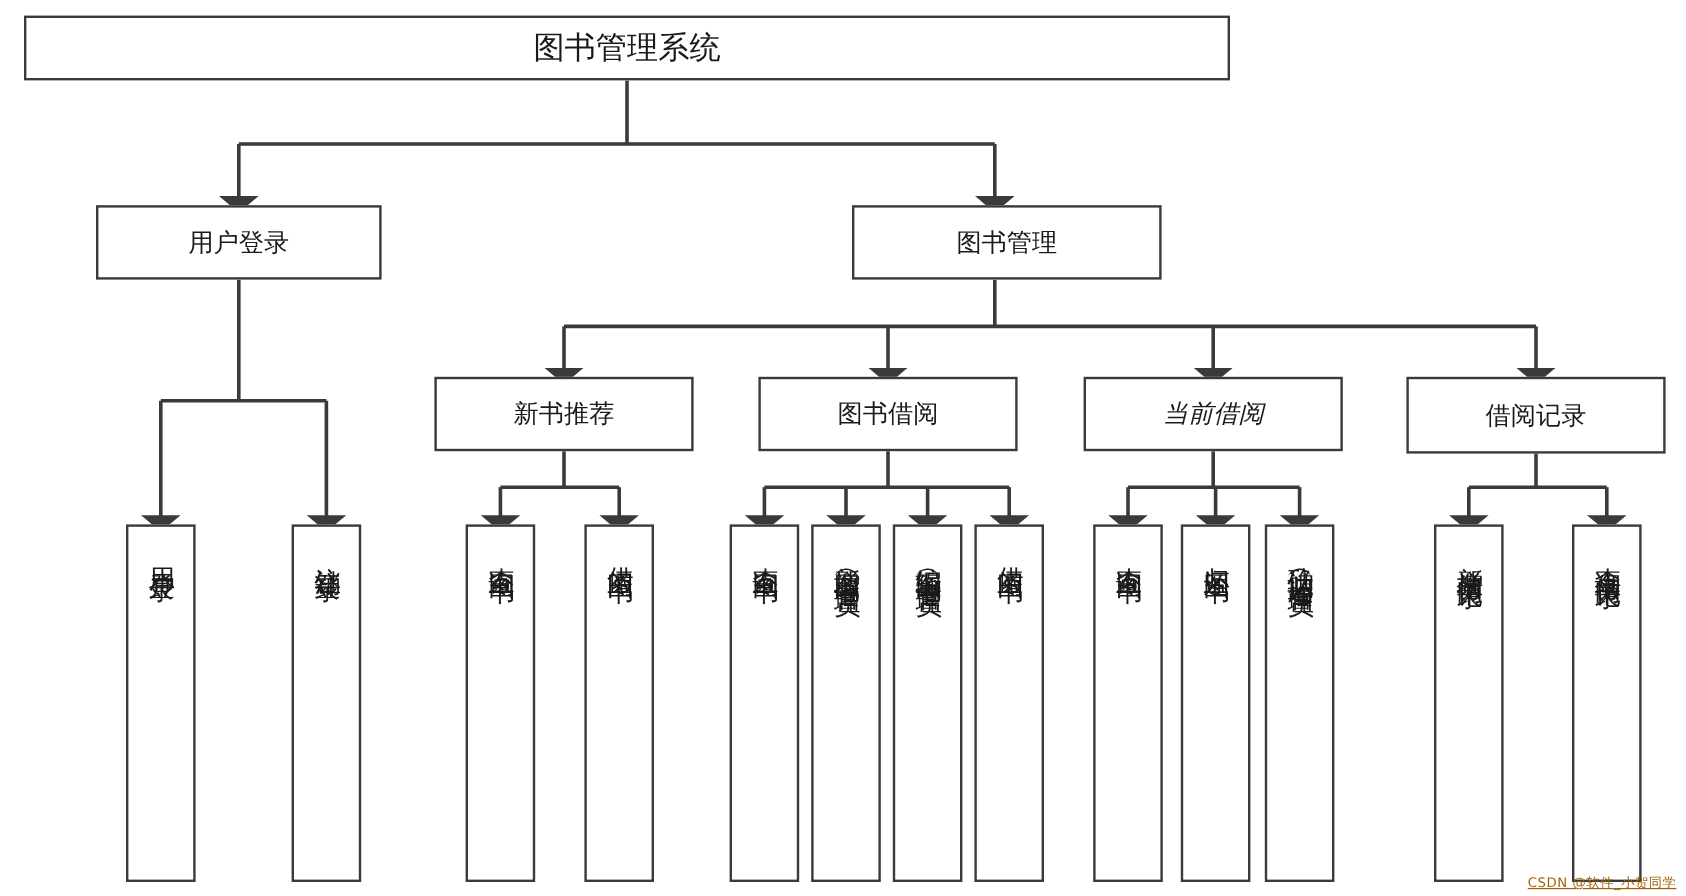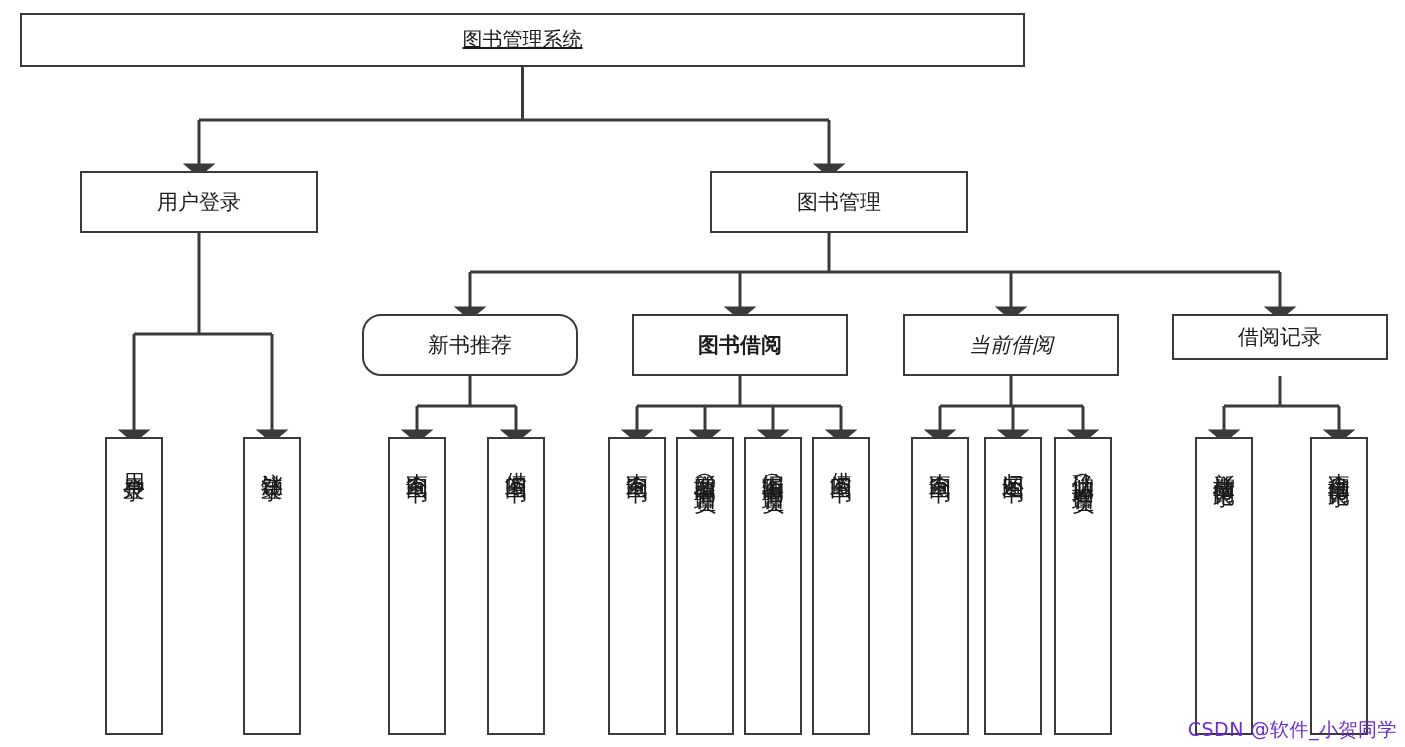--- a/index.html
+++ b/index.html
@@ -38,43 +38,43 @@
   .node-label {
     color: #1a1a1a;
     line-height: 1.18;
     text-align: center;
     white-space: pre;
   }
   .node.horiz .node-label {
     font-size: 21px;
   }
   .node.root .node-label {
-    font-size: 20px;
-    text-decoration: underline;
+    font-size: 26px;
   }
   .node.vert {
     align-items: flex-start;
     padding-top: 16px;
   }
   .node.vert .node-label {
     writing-mode: vertical-rl;
     text-orientation: upright;
     font-size: 22px;
     letter-spacing: 3px;
     line-height: 1;
   }
   .watermark {
     position: absolute;
     right: 8px;
     bottom: 4px;
-    font-size: 19px;
-    color: #6d28d9;
+    font-size: 11px;
+    color: #a16207;
     z-index: 5;
     white-space: pre;
     letter-spacing: 0.5px;
+    text-decoration: underline;
   }
 </style>
 </head>
 <body>
 
 <div id="canvas">
 
   <svg id="svg-layer" viewBox="0 0 1405 747" xmlns="http://www.w3.org/2000/svg">
     <defs>
       <marker id="arrow" markerWidth="9" markerHeight="11" refX="2.2" refY="5.5" orient="auto" markerUnits="strokeWidth">
@@ -121,30 +121,30 @@
   <div id="nodes-layer">
       <div class="node horiz root" style="left: 20px; top: 13px; width: 1005px; height: 54px;">
         <span class="node-label">图书管理系统</span>
       </div>
       <div class="node horiz level2" style="left: 80px; top: 171px; width: 238px; height: 62px;">
         <span class="node-label">用户登录</span>
       </div>
       <div class="node horiz level2" style="left: 710px; top: 171px; width: 258px; height: 62px;">
         <span class="node-label">图书管理</span>
       </div>
-      <div class="node horiz level3" style="left: 362px; top: 314px; width: 216px; height: 62px; border-radius: 19px;">
+      <div class="node horiz level3" style="left: 362px; top: 314px; width: 216px; height: 62px;">
         <span class="node-label">新书推荐</span>
       </div>
-      <div class="node horiz level3" style="left: 632px; top: 314px; width: 216px; height: 62px; font-weight: bold;">
+      <div class="node horiz level3" style="left: 632px; top: 314px; width: 216px; height: 62px;">
         <span class="node-label">图书借阅</span>
       </div>
       <div class="node horiz level3" style="left: 903px; top: 314px; width: 216px; height: 62px; font-style: italic;">
         <span class="node-label">当前借阅</span>
       </div>
-      <div class="node horiz level3" style="left: 1172px; top: 314px; width: 216px; height: 46px;">
+      <div class="node horiz level3" style="left: 1172px; top: 314px; width: 216px; height: 64px;">
         <span class="node-label">借阅记录</span>
       </div>
       <div class="node vert leaf" style="left: 105px; top: 437px; width: 58px; height: 298px;">
         <span class="node-label">用户登录</span>
       </div>
       <div class="node vert leaf" style="left: 243px; top: 437px; width: 58px; height: 298px;">
         <span class="node-label">注销登录</span>
       </div>
       <div class="node vert leaf" style="left: 388px; top: 437px; width: 58px; height: 298px;">
         <span class="node-label">查询图书</span>

